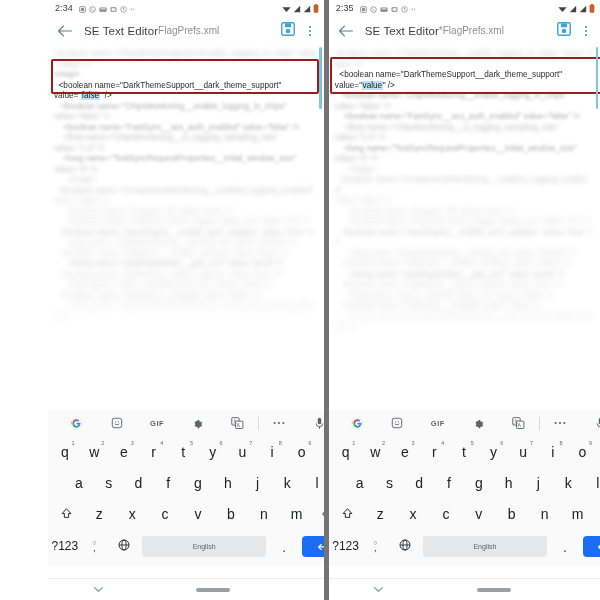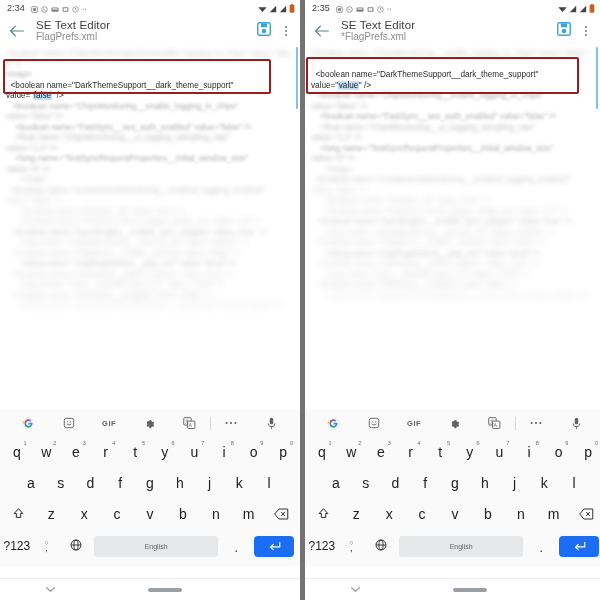--- a/index.html
+++ b/index.html
@@ -2,38 +2,38 @@
 <html><head>
 <meta charset="utf-8">
 <style>
   * { margin:0; padding:0; box-sizing:border-box; }
   html,body { width:600px; height:600px; overflow:hidden; }
   body {
     font-family:"Liberation Sans", sans-serif;
     background:#ffffff;
     -webkit-font-smoothing:antialiased;
   }
-  .screen { width:600px; height:600px; display:flex; position:relative; }
+  .screen { width:600px; height:600px; display:flex; position:relative;padding-left:48px; }
   .panel { width:300px; height:600px; position:relative; background:#fff; overflow:hidden; }
   .panel.right { border-left:5px solid #737373; }
 
   
   .statusbar {
     height:16px; display:flex; align-items:center;
     padding:0 5px 0 7px; background:#fff;
   }
   .sb-time { font-size:9px; color:#3c3c3c; letter-spacing:0.1px; }
   .sb-notif { display:flex; align-items:center; gap:3px; margin-left:6px; opacity:.72; }
   .sb-ico { display:inline-block; }
   .sb-right { margin-left:auto; display:flex; align-items:center; gap:2px; }
 
   
   .appbar { height:30px; display:flex; align-items:center; padding:0 8px 0 6px; background:#fff; }
   .back { width:22px; height:22px; display:flex; align-items:center; justify-content:center; flex:0 0 auto; }
-  .titles { margin-left:8px; display:flex; flex-direction:column; justify-content:center; line-height:1.05; }
+  .titles { margin-left:8px; display:flex; flex-direction:row; justify-content:center; line-height:1.05; }
   .t-main { font-size:11.5px; color:#3f3f3f; letter-spacing:.1px; }
   .t-sub  { font-size:10px; color:#8e8e8e; margin-top:1px; }
   .appbar-actions { margin-left:auto; display:flex; align-items:center; gap:9px; }
   .dots { width:12px; height:16px; display:flex; flex-direction:column; align-items:center; justify-content:center; gap:2px; }
   .dots i { width:2px; height:2px; border-radius:50%; background:#5a7e91; display:block; }
 
   
   .editor { position:relative; height:366px; background:#fff; padding:3px 6px 0 6px; overflow:hidden; }
   .code-line {
     font-family:"Liberation Sans", sans-serif;

